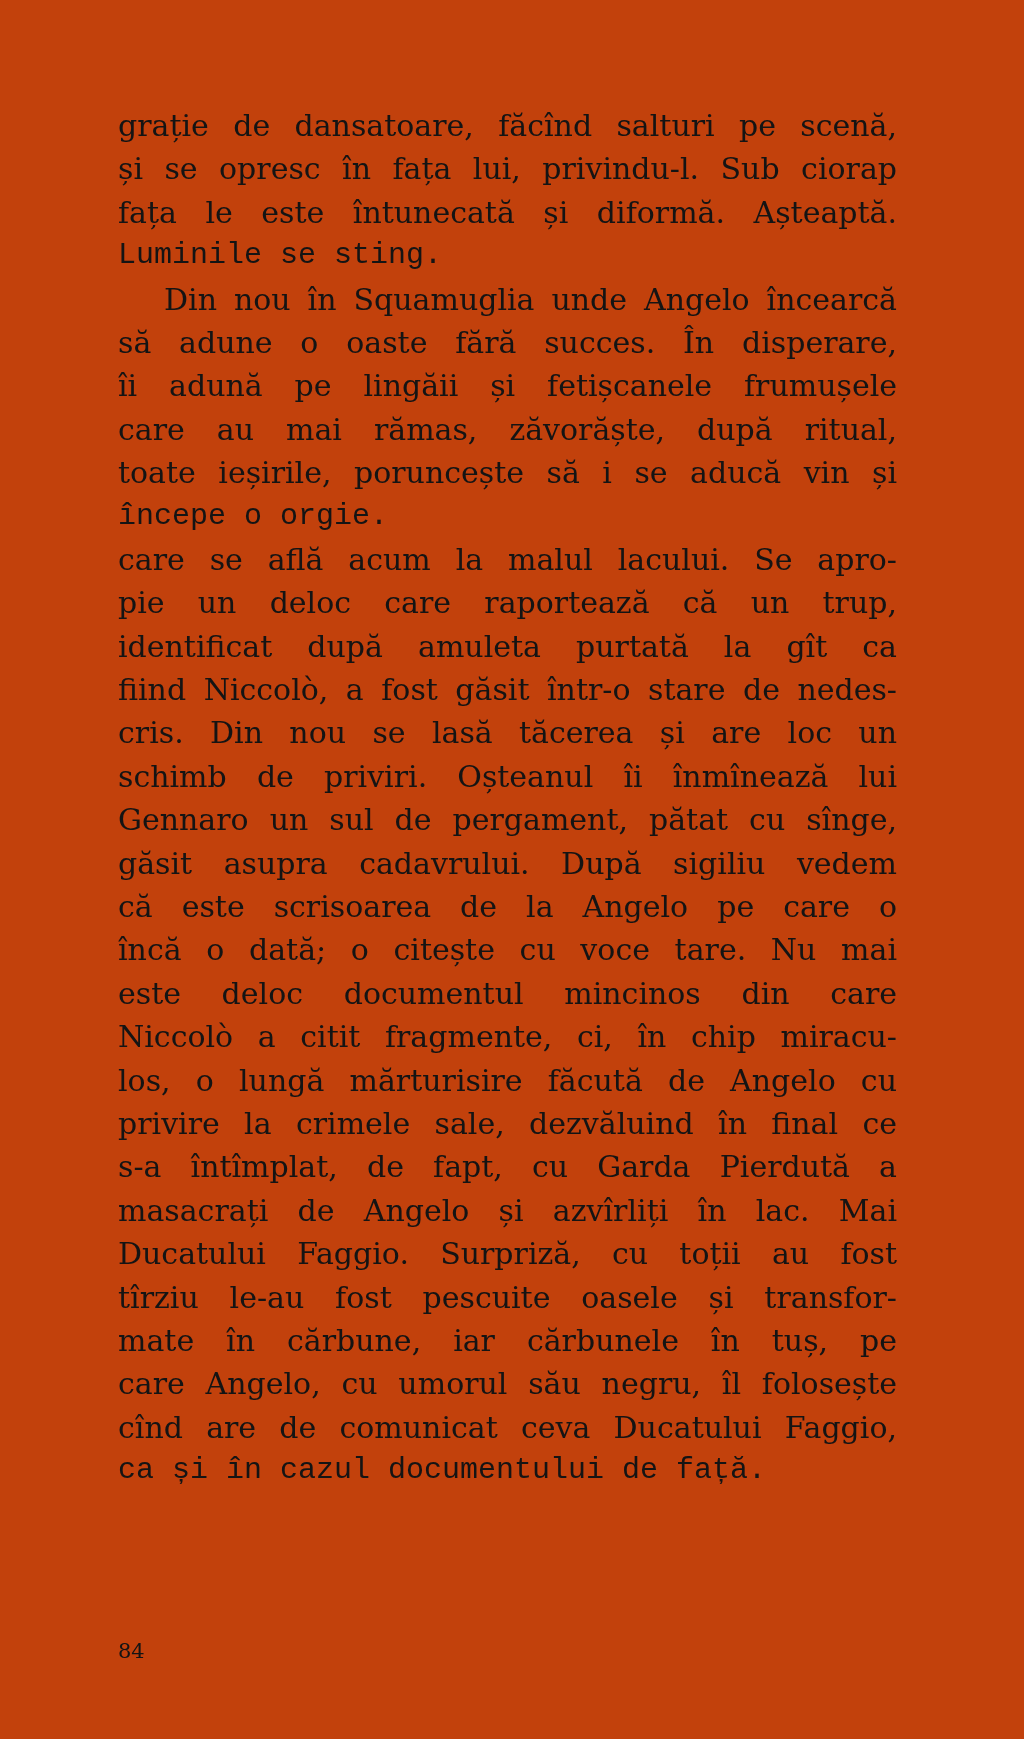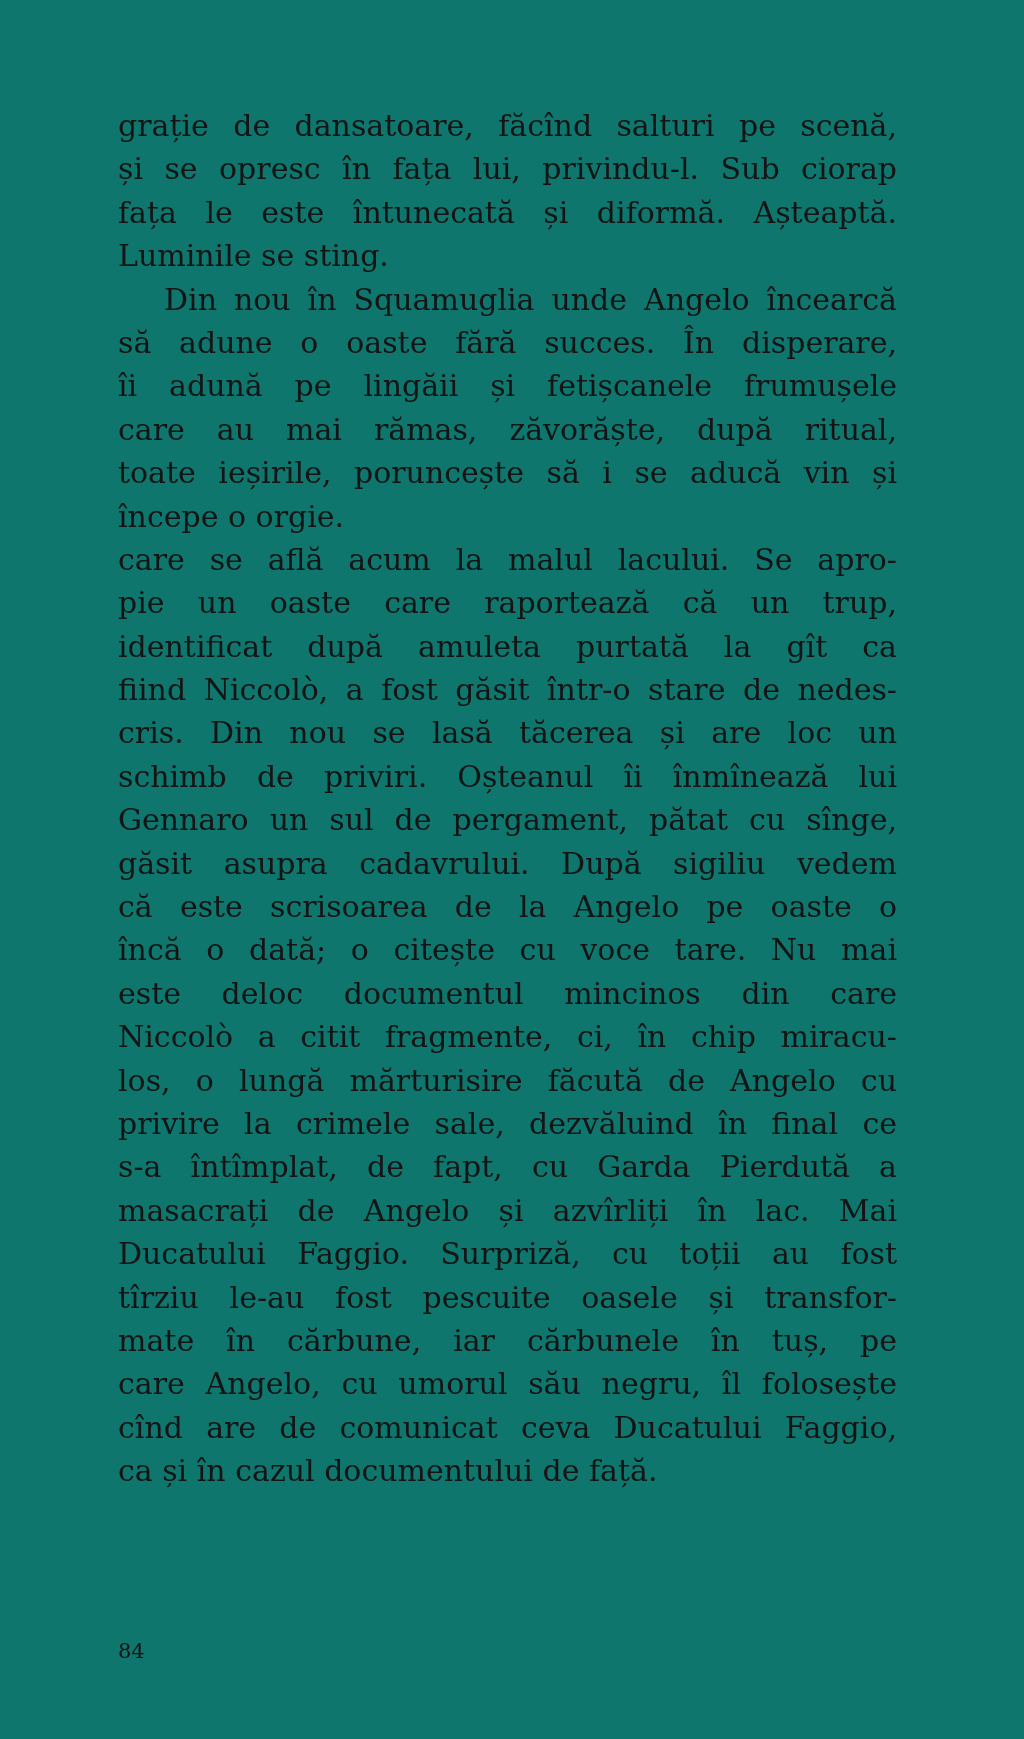--- a/index.html
+++ b/index.html
@@ -4,21 +4,21 @@
 <style>
   html, body {
     margin: 0;
     padding: 0;
     background: #ffffff;
   }
   .book-page {
     position: relative;
     width: 1024px;
     height: 1739px;
-    background: #0f766e;
+    background: #c2410c;
     overflow: hidden;
     font-family: "DejaVu Serif", "Liberation Serif", serif;
     color: #141414;
   }
   .text-block {
     position: absolute;
     left: 118px;
     top: 104px;
     width: 779px;
   }
@@ -30,20 +30,21 @@
     text-align-last: justify;
     white-space: normal;
     overflow: hidden;
   }
   .line.para-first {
     text-indent: 46px;
   }
   .line.para-last {
     text-align: left;
     text-align-last: left;
+    font-family: Liberation Mono, monospace;
   }
   .page-number {
     position: absolute;
     left: 118px;
     top: 1634px;
     font-size: 21px;
     line-height: 34px;
   }
 </style>
 </head>
@@ -55,28 +56,28 @@
       <div class="line">și se opresc în fața lui, privindu-l. Sub ciorap</div>
       <div class="line">fața le este întunecată și diformă. Așteaptă.</div>
       <div class="line para-last">Luminile se sting.</div>
       <div class="line para-first">Din nou în Squamuglia unde Angelo încearcă</div>
       <div class="line">să adune o oaste fără succes. În disperare,</div>
       <div class="line">îi adună pe lingăii și fetișcanele frumușele</div>
       <div class="line">care au mai rămas, zăvorăște, după ritual,</div>
       <div class="line">toate ieșirile, poruncește să i se aducă vin și</div>
       <div class="line para-last">începe o orgie.</div>
       <div class="line">care se află acum la malul lacului. Se apro-</div>
-      <div class="line">pie un oaste care raportează că un trup,</div>
+      <div class="line">pie un deloc care raportează că un trup,</div>
       <div class="line">identificat după amuleta purtată la gît ca</div>
       <div class="line">fiind Niccolò, a fost găsit într-o stare de nedes-</div>
       <div class="line">cris. Din nou se lasă tăcerea și are loc un</div>
       <div class="line">schimb de priviri. Oșteanul îi înmînează lui</div>
       <div class="line">Gennaro un sul de pergament, pătat cu sînge,</div>
       <div class="line">găsit asupra cadavrului. După sigiliu vedem</div>
-      <div class="line">că este scrisoarea de la Angelo pe oaste o</div>
+      <div class="line">că este scrisoarea de la Angelo pe care o</div>
       <div class="line">încă o dată; o citește cu voce tare. Nu mai</div>
       <div class="line">este deloc documentul mincinos din care</div>
       <div class="line">Niccolò a citit fragmente, ci, în chip miracu-</div>
       <div class="line">los, o lungă mărturisire făcută de Angelo cu</div>
       <div class="line">privire la crimele sale, dezvăluind în final ce</div>
       <div class="line">s-a întîmplat, de fapt, cu Garda Pierdută a</div>
       <div class="line">masacrați de Angelo și azvîrliți în lac. Mai</div>
       <div class="line">Ducatului Faggio. Surpriză, cu toții au fost</div>
       <div class="line">tîrziu le-au fost pescuite oasele și transfor-</div>
       <div class="line">mate în cărbune, iar cărbunele în tuș, pe</div>

